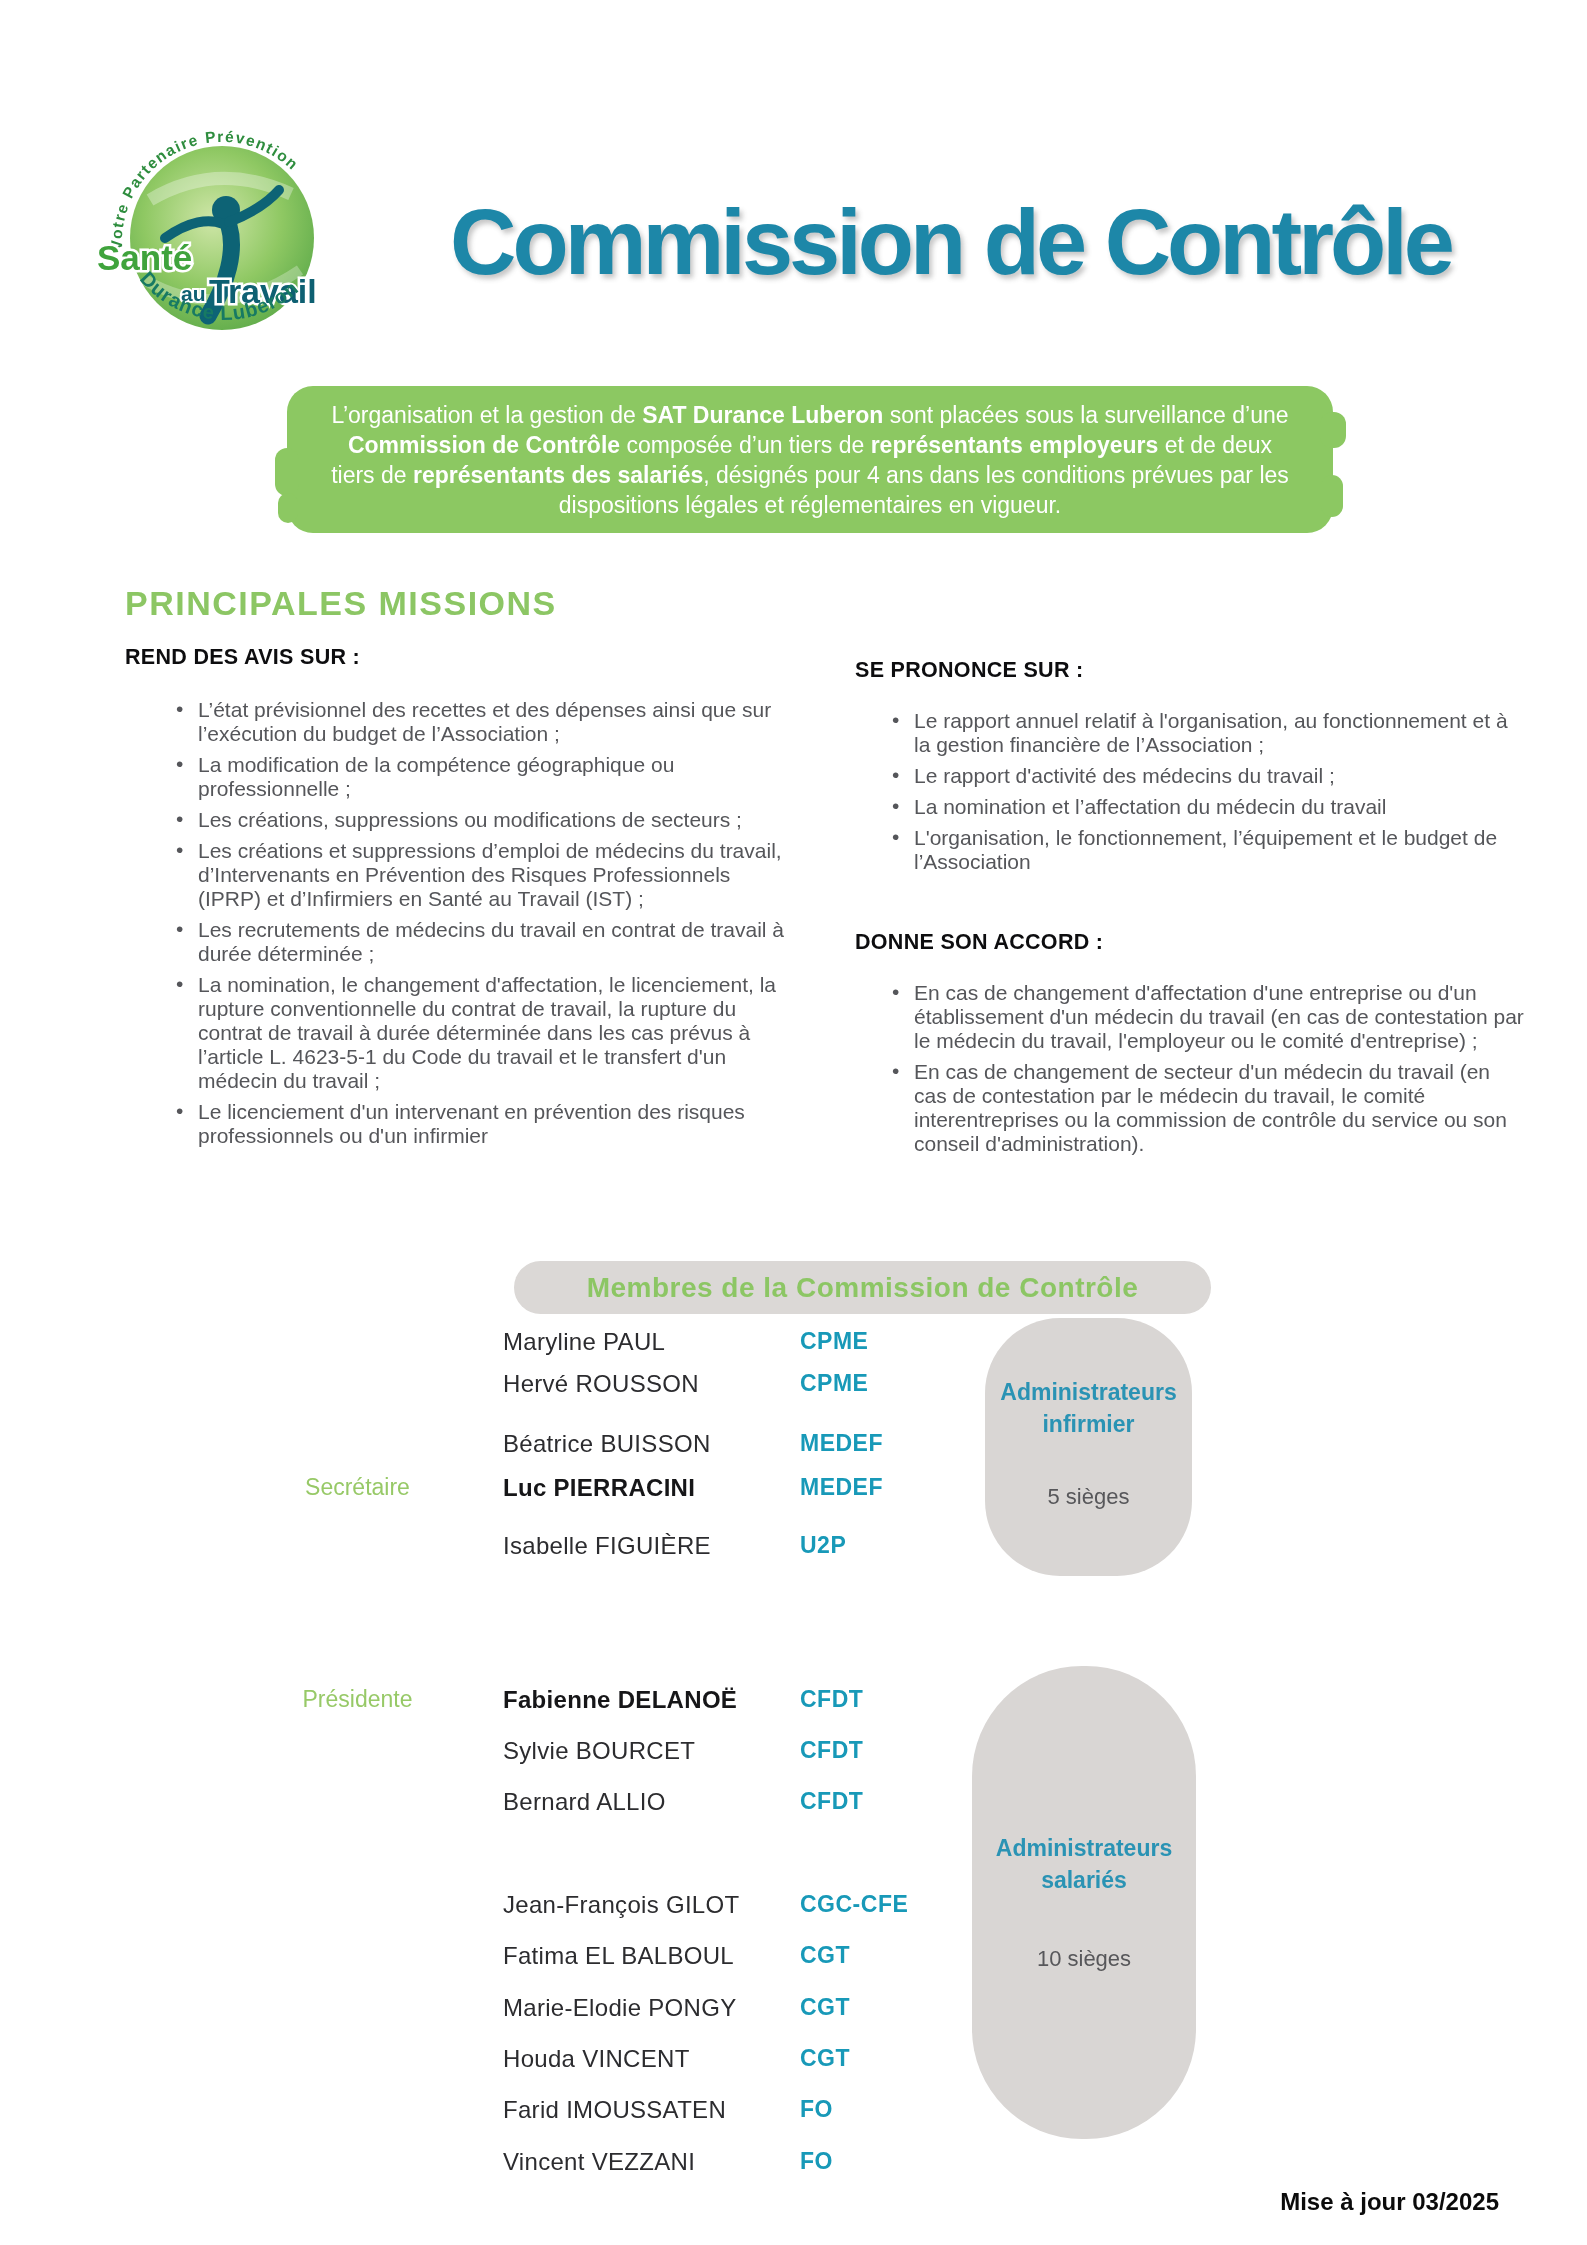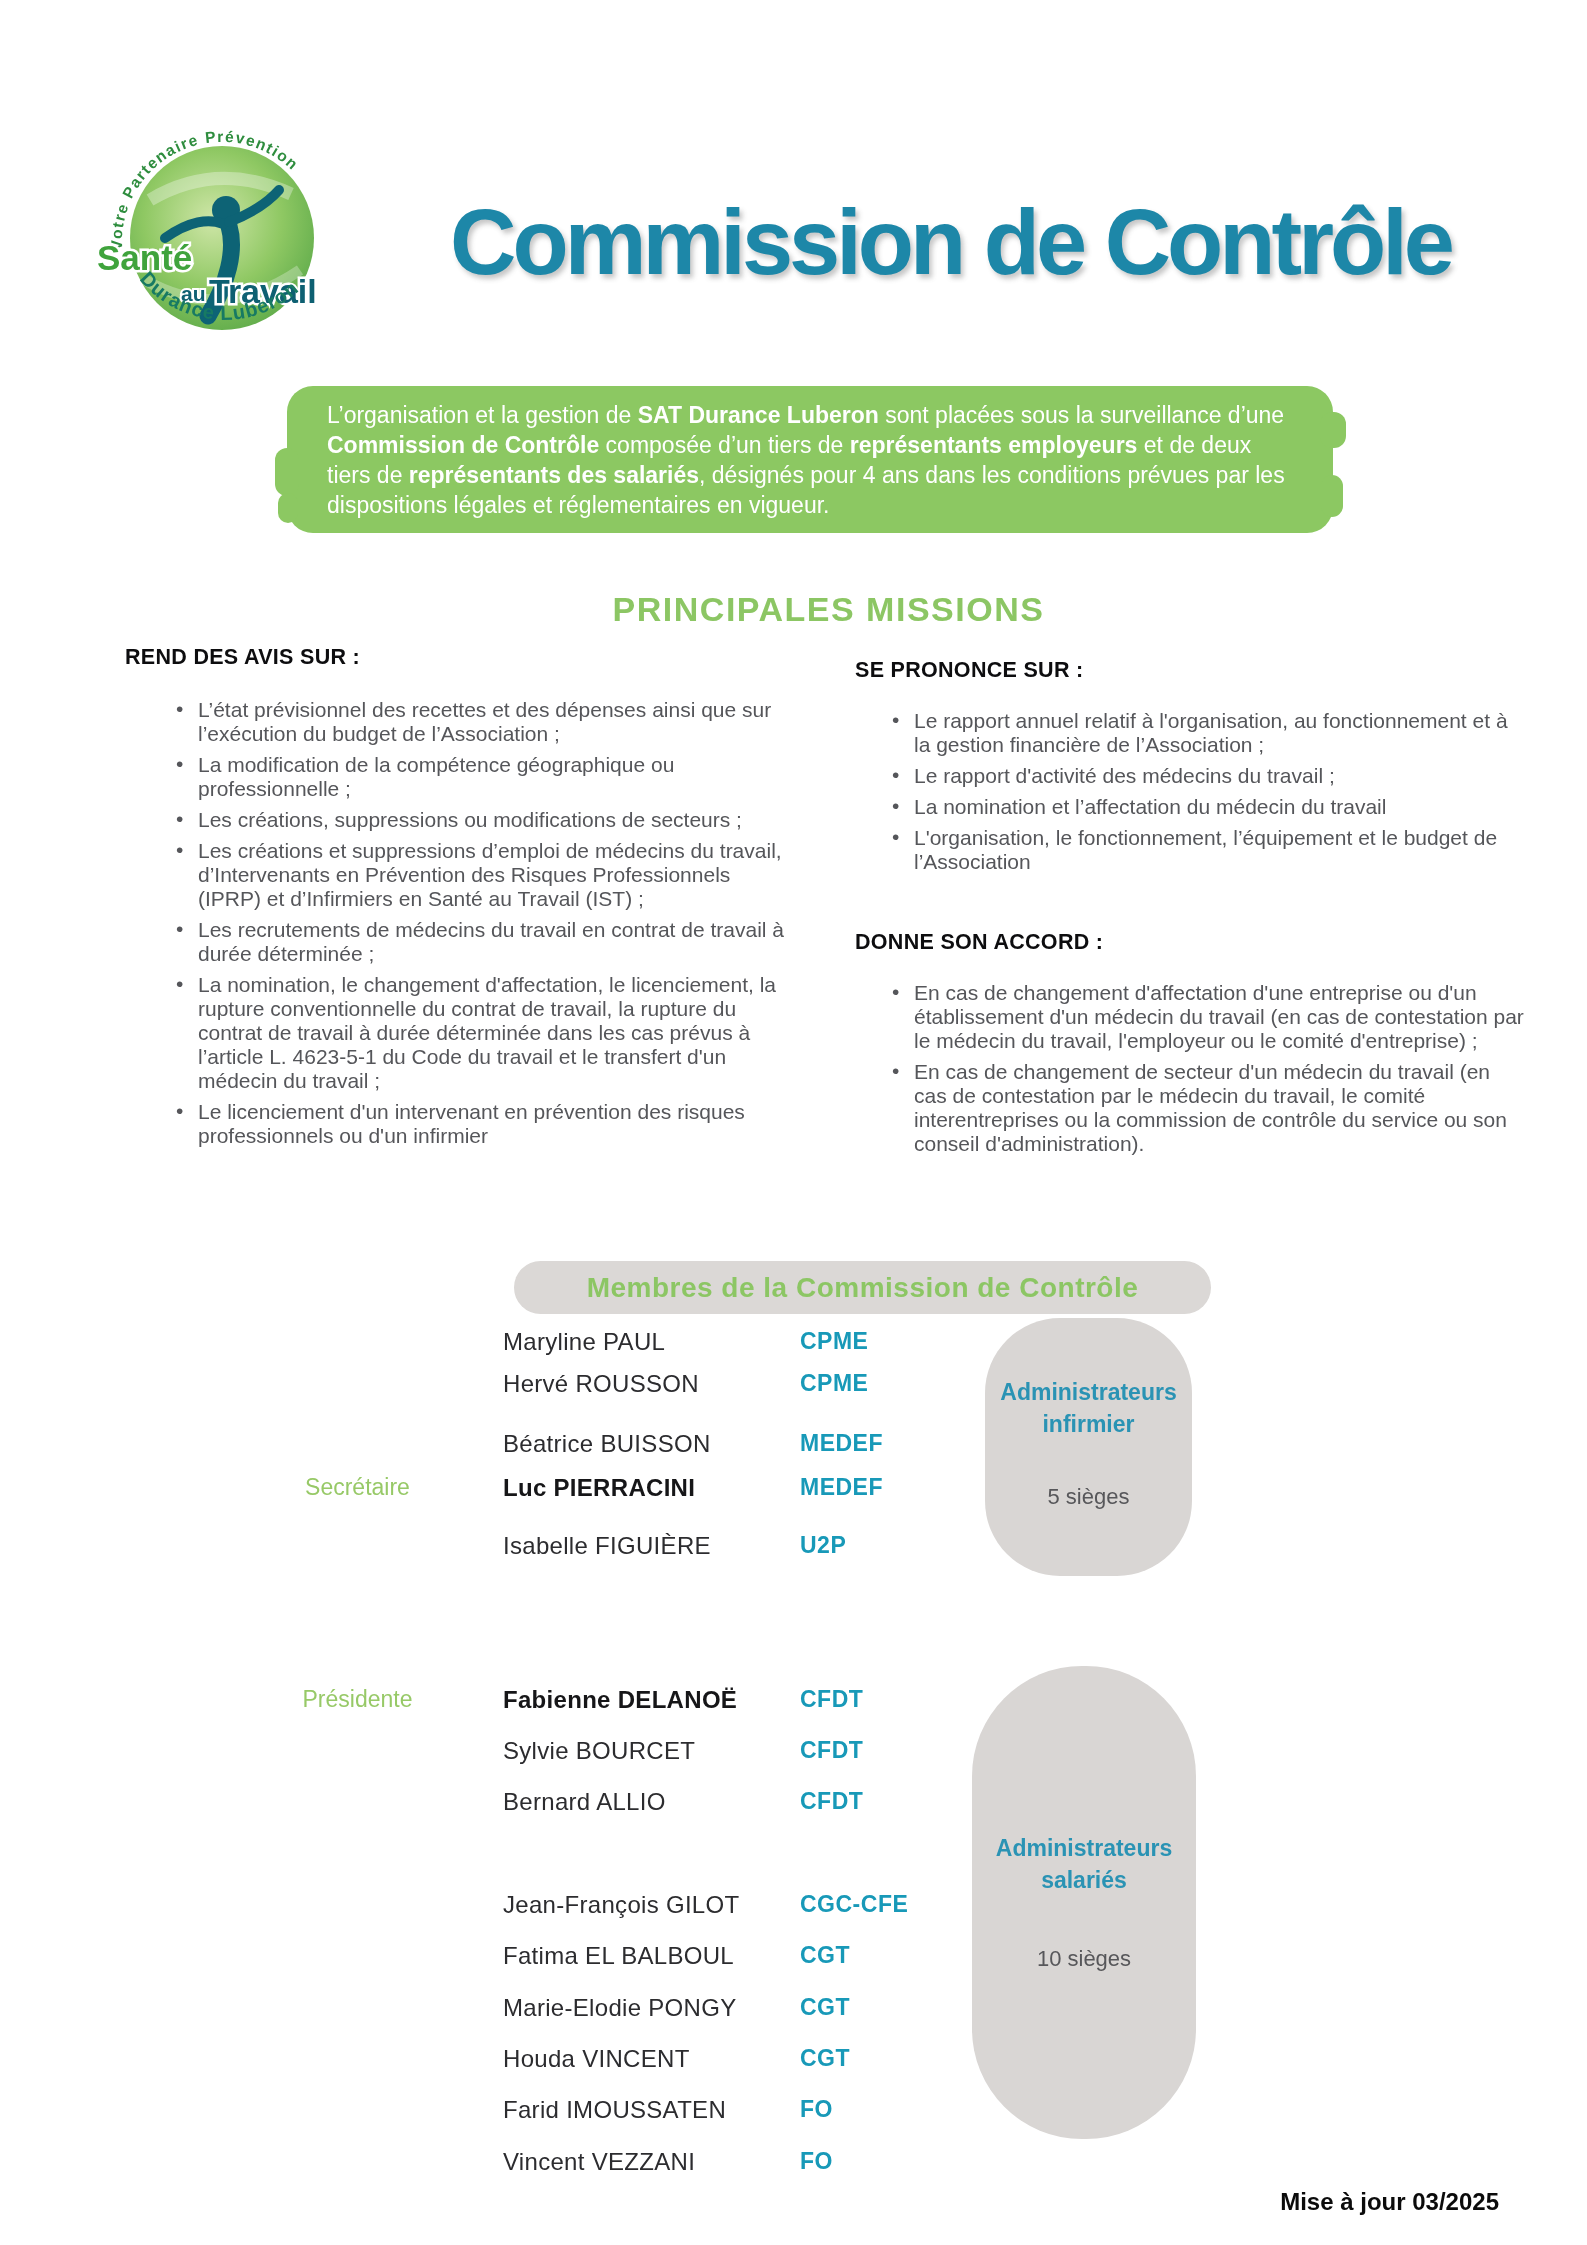--- a/index.html
+++ b/index.html
@@ -9,31 +9,31 @@
   
   .logo{position:absolute;left:95px;top:118px;width:252px;height:235px;}
 
   
   .title{position:absolute;left:378px;top:190px;width:1145px;margin:0;text-align:center;
          font-size:92px;font-weight:bold;color:#1d87a8;letter-spacing:-4px;
          text-shadow:3px 4px 5px rgba(70,70,70,.30);white-space:nowrap;}
 
   
   .banner{position:absolute;left:287px;top:386px;width:1046px;height:147px;background:#8cc862;
-          border-radius:26px;color:#ffffff;text-align:left;font-size:23px;line-height:30px;
+          border-radius:26px;color:#ffffff;text-align:center;font-size:23px;line-height:30px;
           padding:14px 40px;box-sizing:border-box;}
   .banner .b{font-weight:bold;}
   .bump{position:absolute;background:#8cc862;border-radius:12px;}
   .bump.b1{right:-13px;top:26px;width:26px;height:36px;}
   .bump.b2{left:-12px;top:62px;width:24px;height:48px;}
   .bump.b3{right:-10px;bottom:16px;width:22px;height:42px;}
   .bump.b4{left:-9px;bottom:10px;width:20px;height:30px;}
 
   
-  .missions-title{position:absolute;left:125px;top:584px;width:1395px;margin:6px;text-align:center;
+  .missions-title{position:absolute;left:125px;top:584px;width:1395px;margin:0;text-align:left;
                   font-size:34px;font-weight:bold;color:#8cc664;letter-spacing:1.5px;}
   .col{position:absolute;color:#55565a;font-size:21px;line-height:24px;}
   .col h3{margin:0;color:#0d0d0f;font-size:21.5px;font-weight:bold;letter-spacing:.3px;}
   .col ul{list-style:none;margin:0;padding:0;}
   .col li{position:relative;padding-left:25px;margin-bottom:7px;}
   .col li::before{content:"\2022";position:absolute;left:3px;top:-1px;}
   .col-left{left:125px;top:645px;width:700px;}
   .col-left ul{margin:29px 0 0 48px;width:618px;}
   .col-right{left:855px;top:658px;width:690px;}
   .col-right ul{margin:27px 0 0 34px;width:636px;}

